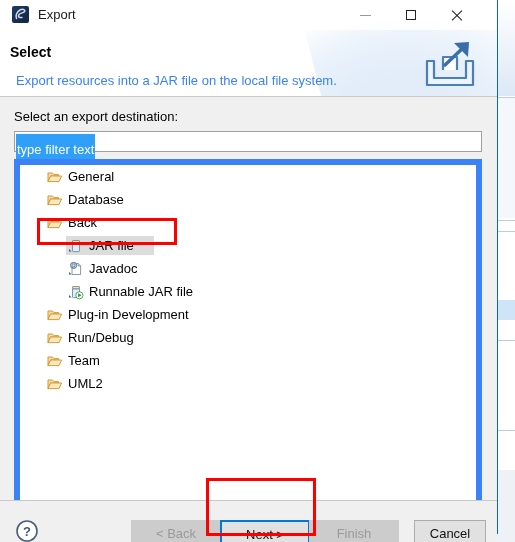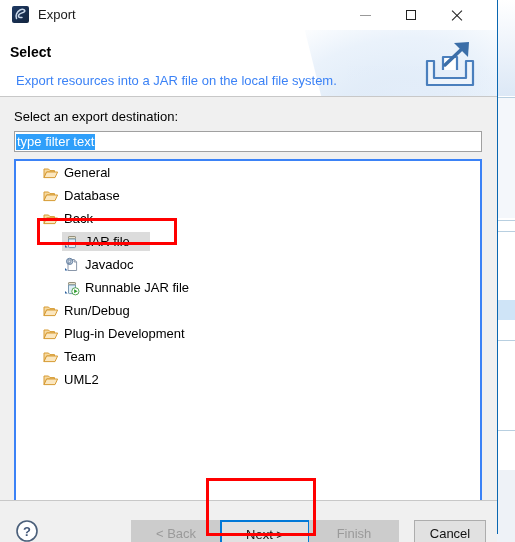--- a/index.html
+++ b/index.html
@@ -173,33 +173,33 @@
     position: absolute;
     left: 14px; top: 34px;
     width: 468px; height: 21px;
     background: #ffffff;
     border: 1px solid #a0a0a0;
     box-sizing: border-box;
   }
   .filter-text {
     position: absolute;
     left: 1px; top: 2px;
-    padding: 0 1px;
+    padding: 8px 1px;
     font-size: 13px;
     line-height: 16px;
     color: #ffffff;
     background: #2f9ffa;
     white-space: nowrap;
   }
   .tree {
     position: absolute;
     left: 14px; top: 62px;
     width: 468px; height: 350px;
     background: #ffffff;
-    border: 2px solid #3b82f6;
+    border: 6px solid #3b82f6;
     box-sizing: border-box;
     overflow: hidden;
   }
   .tree-row {
     position: relative;
     height: 23px;
     line-height: 23px;
     white-space: nowrap;
     font-size: 13px;
     color: #000000;
@@ -384,28 +384,28 @@
               <path d="M10.1 9.3 L13.6 11.3 L10.1 13.3 Z" fill="#2f9e2f"></path>
               <path d="M1 11 L3.6 13.4 L1 13.4 Z" fill="#2a5f9e"></path>
             </svg></span>
           <span class="lbl">Runnable JAR file</span>
         </div>
         <div class="tree-row depth0">
           <span class="ico"><svg viewBox="0 0 16 16" xmlns="http://www.w3.org/2000/svg">
               <path d="M1 12.5 L1 4 L5.5 4 L7 5.6 L11.5 5.6 L11.5 7 L3.6 7 L1 12.5 Z" fill="#f6d9a0" stroke="#d79b33" stroke-width="1"></path>
               <path d="M3.6 7 L14.6 7 L12 12.6 L1 12.6 Z" fill="#fbe7c0" stroke="#d79b33" stroke-width="1" stroke-linejoin="round"></path>
             </svg></span>
+          <span class="lbl">Plug-in Development</span>
+        </div>
+        <div class="tree-row depth0">
+          <span class="ico"><svg viewBox="0 0 16 16" xmlns="http://www.w3.org/2000/svg">
+              <path d="M1 12.5 L1 4 L5.5 4 L7 5.6 L11.5 5.6 L11.5 7 L3.6 7 L1 12.5 Z" fill="#f6d9a0" stroke="#d79b33" stroke-width="1"></path>
+              <path d="M3.6 7 L14.6 7 L12 12.6 L1 12.6 Z" fill="#fbe7c0" stroke="#d79b33" stroke-width="1" stroke-linejoin="round"></path>
+            </svg></span>
           <span class="lbl">Run/Debug</span>
-        </div>
-        <div class="tree-row depth0">
-          <span class="ico"><svg viewBox="0 0 16 16" xmlns="http://www.w3.org/2000/svg">
-              <path d="M1 12.5 L1 4 L5.5 4 L7 5.6 L11.5 5.6 L11.5 7 L3.6 7 L1 12.5 Z" fill="#f6d9a0" stroke="#d79b33" stroke-width="1"></path>
-              <path d="M3.6 7 L14.6 7 L12 12.6 L1 12.6 Z" fill="#fbe7c0" stroke="#d79b33" stroke-width="1" stroke-linejoin="round"></path>
-            </svg></span>
-          <span class="lbl">Plug-in Development</span>
         </div>
         <div class="tree-row depth0">
           <span class="ico"><svg viewBox="0 0 16 16" xmlns="http://www.w3.org/2000/svg">
               <path d="M1 12.5 L1 4 L5.5 4 L7 5.6 L11.5 5.6 L11.5 7 L3.6 7 L1 12.5 Z" fill="#f6d9a0" stroke="#d79b33" stroke-width="1"></path>
               <path d="M3.6 7 L14.6 7 L12 12.6 L1 12.6 Z" fill="#fbe7c0" stroke="#d79b33" stroke-width="1" stroke-linejoin="round"></path>
             </svg></span>
           <span class="lbl">Team</span>
         </div>
         <div class="tree-row depth0">
           <span class="ico"><svg viewBox="0 0 16 16" xmlns="http://www.w3.org/2000/svg">

